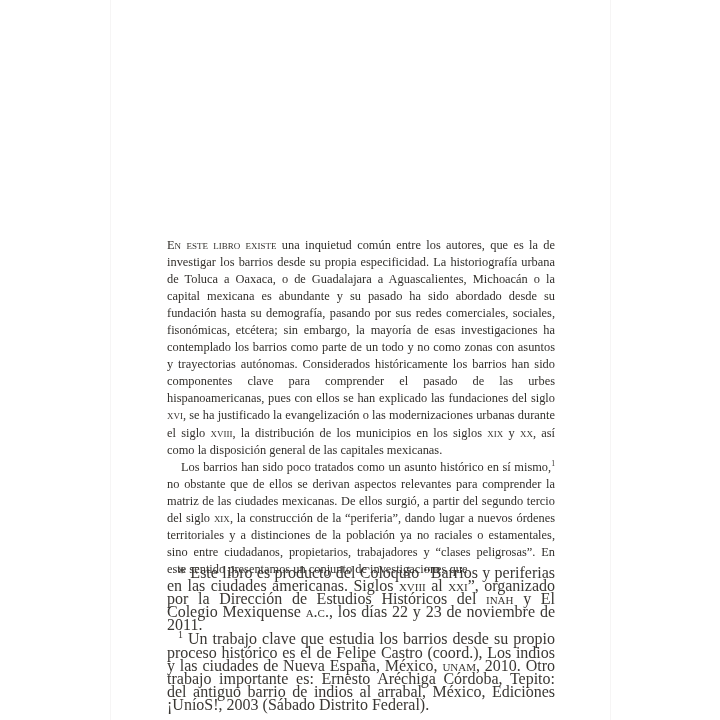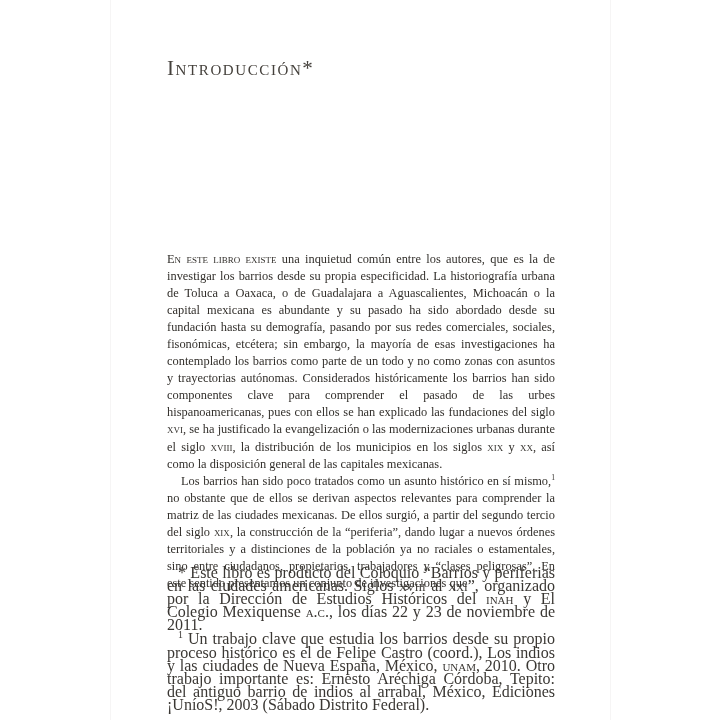--- a/index.html
+++ b/index.html
@@ -35,21 +35,21 @@
     font-size: 21px;
     font-weight: normal;
     font-variant: small-caps;
     letter-spacing: 1.6px;
     color: #45413c;
   }
 
   .body-text {
     position: absolute;
     left: 167px;
-    top: 251px;
+    top: 237px;
     width: 388px;
     font-size: 12.4px;
     line-height: 17.05px;
     text-align: justify;
     color: #322f2b;
   }
   .para { margin: 0; padding: 0; }
   .para.indented { text-indent: 14px; }
 
   .footnotes {
@@ -70,21 +70,20 @@
   .run-i   { }
   .run-sup { vertical-align: super; font-size: 0.62em; line-height: 0; }
 </style>
 </head>
 <body>
 
 <div class="canvas">
   <div class="page-edge edge-left"></div>
   <div class="page-edge edge-right"></div>
 
-  <h1 class="title">Introducción*</h1>
 
   <div class="body-text">
     <p class="para"><span class="run-sc">En este libro existe</span><span class="run-n"> una inquietud común entre los autores, que es la de investigar los barrios desde su propia especificidad. La historiografía urbana de Toluca a Oaxaca, o de Guadalajara a Aguascalientes, Michoacán o la capital mexicana es abundante y su pasado ha sido abordado desde su fundación hasta su demografía, pasando por sus redes comerciales, sociales, fisonómicas, etcétera; sin embargo, la mayoría de esas investigaciones ha contemplado los barrios como parte de un todo y no como zonas con asuntos y trayectorias autónomas. Considerados históricamente los barrios han sido componentes clave para comprender el pasado de las urbes hispanoamericanas, pues con ellos se han explicado las fundaciones del siglo </span><span class="run-sc">xvi</span><span class="run-n">, se ha justificado la evangelización o las modernizaciones urbanas durante el siglo </span><span class="run-sc">xviii</span><span class="run-n">, la distribución de los municipios en los siglos </span><span class="run-sc">xix</span><span class="run-n"> y </span><span class="run-sc">xx</span><span class="run-n">, así como la disposición general de las capitales mexicanas.</span></p>
     <p class="para indented"><span class="run-n">Los barrios han sido poco tratados como un asunto histórico en sí mismo,</span><span class="run-sup">1</span><span class="run-n"> no obstante que de ellos se derivan aspectos relevantes para comprender la matriz de las ciudades mexicanas. De ellos surgió, a partir del segundo tercio del siglo </span><span class="run-sc">xix</span><span class="run-n">, la construcción de la “periferia”, dando lugar a nuevos órdenes territoriales y a distinciones de la población ya no raciales o estamentales, sino entre ciudadanos, propietarios, trabajadores y “clases peligrosas”. En este sentido presentamos un conjunto de investigaciones que</span></p>
   </div>
 
   <div class="footnotes">
     <p class="fn"><span class="run-n">* Este libro es producto del Coloquio “Barrios y periferias en las ciudades americanas. Siglos </span><span class="run-sc">xviii</span><span class="run-n"> al </span><span class="run-sc">xxi</span><span class="run-n">”, organizado por la Dirección de Estudios Históricos del </span><span class="run-sc">inah</span><span class="run-n"> y El Colegio Mexiquense </span><span class="run-sc">a.c.</span><span class="run-n">, los días 22 y 23 de noviembre de 2011.</span></p>
     <p class="fn"><span class="run-sup">1</span><span class="run-n"> Un trabajo clave que estudia los barrios desde su propio proceso histórico es el de Felipe Castro (coord.), </span><span class="run-i">Los indios y las ciudades de Nueva España</span><span class="run-n">, México, </span><span class="run-sc">unam</span><span class="run-n">, 2010. Otro trabajo importante es: Ernesto Aréchiga Córdoba, </span><span class="run-i">Tepito: del antiguo barrio de indios al arrabal</span><span class="run-n">, México, Ediciones ¡UníoS!, 2003 (Sábado Distrito Federal).</span></p>
   </div>

